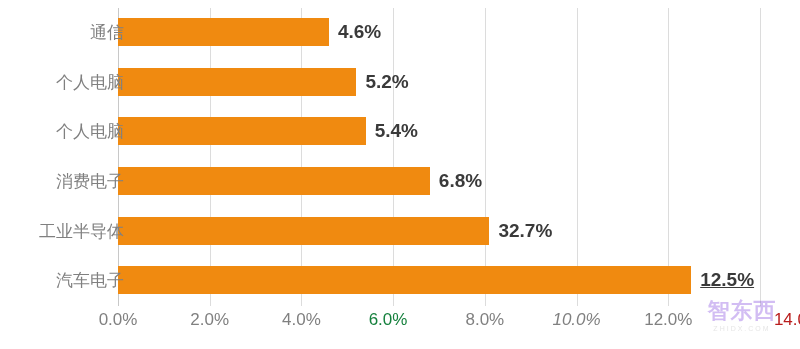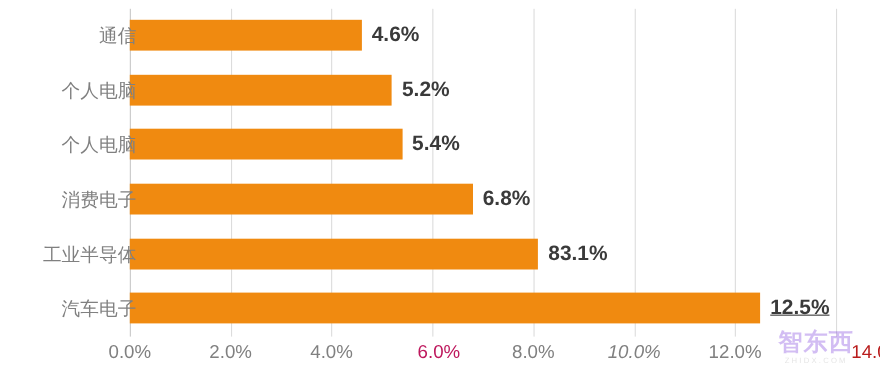--- a/index.html
+++ b/index.html
@@ -172,42 +172,42 @@
       <div class="bar-row" style="top: 99.3333px; height: 49.6667px;">
         <div class="bar" style="width: 247.629px; background: rgb(240, 138, 16);"></div>
         <div class="bar-value" style="left: 247.629px;">5.4%</div>
       </div>
       <div class="bar-row" style="top: 149px; height: 49.6667px;">
         <div class="bar" style="width: 311.829px; background: rgb(240, 138, 16);"></div>
         <div class="bar-value" style="left: 311.829px;">6.8%</div>
       </div>
       <div class="bar-row" style="top: 198.667px; height: 49.6667px;">
         <div class="bar" style="width: 371.443px; background: rgb(240, 138, 16);"></div>
-        <div class="bar-value" style="left: 371.443px;">83.1%</div>
+        <div class="bar-value" style="left: 371.443px;">32.7%</div>
       </div>
       <div class="bar-row" style="top: 248.333px; height: 49.6667px;">
         <div class="bar" style="width: 573.214px; background: rgb(240, 138, 16);"></div>
         <div class="bar-value" style="left: 573.214px; text-decoration: underline;">12.5%</div>
       </div>
     </div>
 
   <div class="ylabels-layer" id="ylabels-layer">
       <div class="ylabel" style="top: 0px; height: 49.6667px; line-height: 49.6667px; color: rgb(128, 128, 128);">通信</div>
       <div class="ylabel" style="top: 49.6667px; height: 49.6667px; line-height: 49.6667px; color: rgb(128, 128, 128);">个人电脑</div>
       <div class="ylabel" style="top: 99.3333px; height: 49.6667px; line-height: 49.6667px; color: rgb(128, 128, 128);">个人电脑</div>
       <div class="ylabel" style="top: 149px; height: 49.6667px; line-height: 49.6667px; color: rgb(128, 128, 128);">消费电子</div>
       <div class="ylabel" style="top: 198.667px; height: 49.6667px; line-height: 49.6667px; color: rgb(128, 128, 128);">工业半导体</div>
       <div class="ylabel" style="top: 248.333px; height: 49.6667px; line-height: 49.6667px; color: rgb(128, 128, 128);">汽车电子</div>
     </div>
 
   <div class="xlabels-layer" id="xlabels-layer">
       <div class="xlabel" style="left: 0px; color: rgb(128, 128, 128);">0.0%</div>
       <div class="xlabel" style="left: 91.7143px; color: rgb(128, 128, 128);">2.0%</div>
       <div class="xlabel" style="left: 183.429px; color: rgb(128, 128, 128);">4.0%</div>
-      <div class="xlabel" style="left: 281px; color: #be185d;">6.0%</div>
+      <div class="xlabel" style="left: 270px; color: #15803d;">6.0%</div>
       <div class="xlabel" style="left: 366.857px; color: rgb(128, 128, 128);">8.0%</div>
       <div class="xlabel" style="left: 458.571px; color: rgb(128, 128, 128); font-style: italic;">10.0%</div>
       <div class="xlabel" style="left: 550.286px; color: rgb(128, 128, 128);">12.0%</div>
       <div class="xlabel" style="left: 680px; color: #b91c1c;">14.0%</div>
     </div>
 
   <div class="watermark">
     <div class="wm-text">智东西</div>
     <div class="wm-sub">ZHIDX.COM</div>
   </div>

